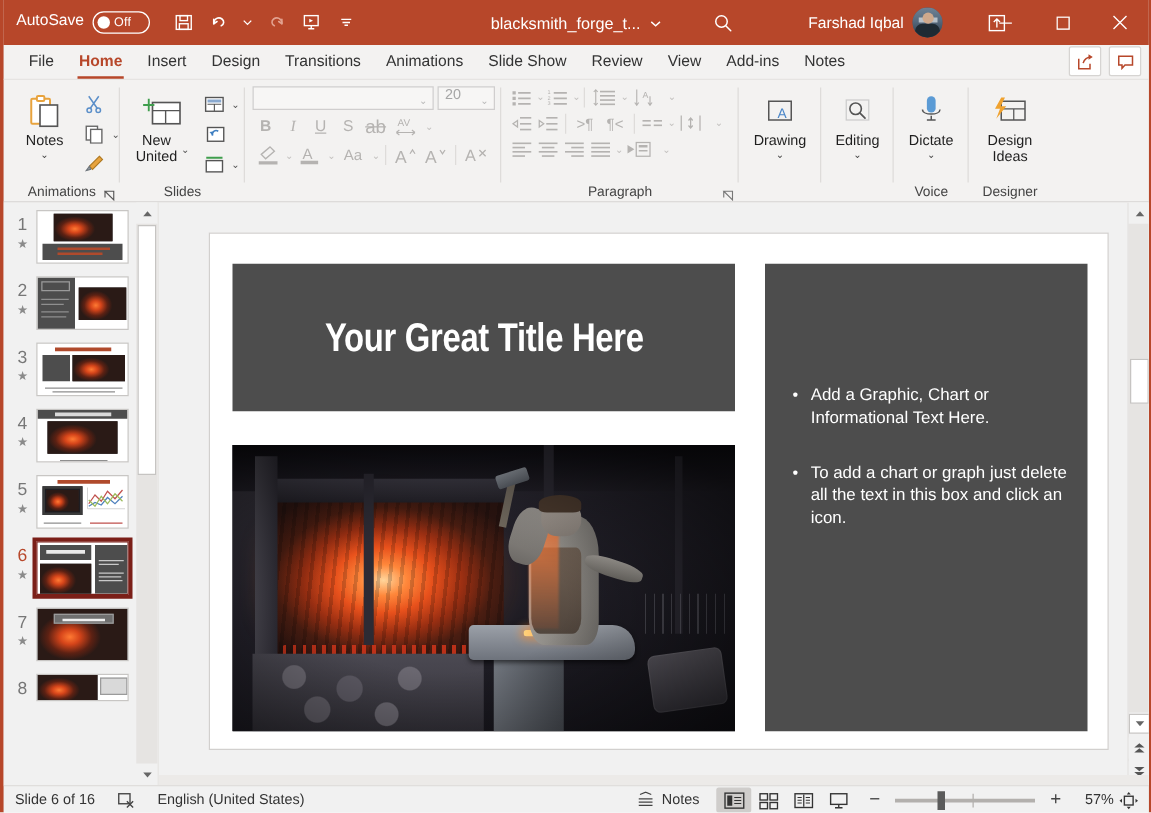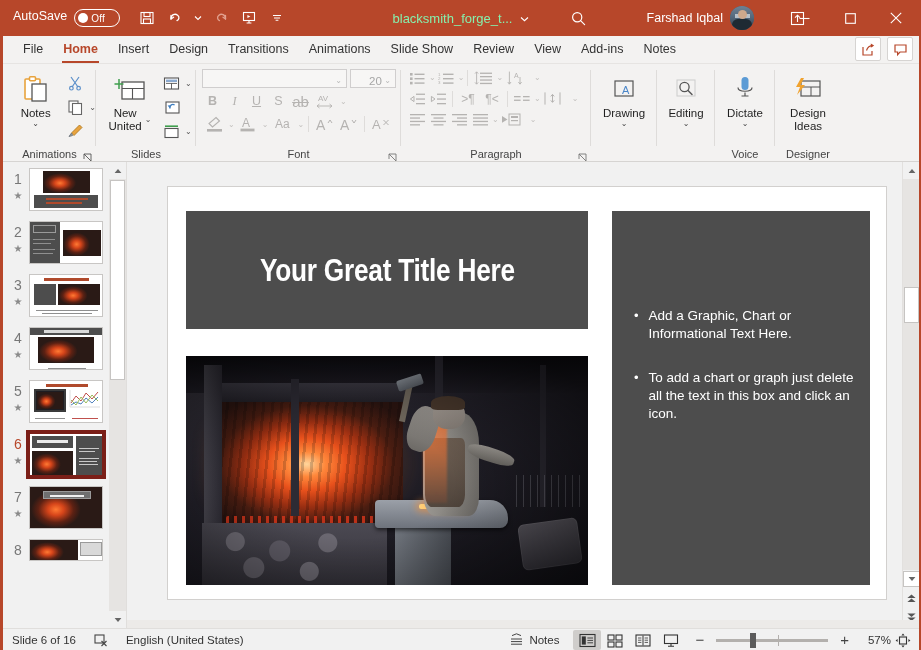--- a/index.html
+++ b/index.html
@@ -31,21 +31,21 @@
   .qbtn {
     width:26px; height:26px; display:flex; align-items:center; justify-content:center;
     border-radius:2px; cursor:default;
   }
   .qbtn.small { width:16px; }
   .qbtn svg { display:block; }
   .doc-title {
     position:absolute; left:0; right:0; text-align:center; display:flex;
     align-items:center; justify-content:center; gap:8px; pointer-events:none;
   }
-  .doc-title span.t { font-size:13px; color:#86efac; }
+  .doc-title span.t { font-size:13px; color:#ffffff; }
   .search-btn { position:absolute; left:563px; top:7px; width:24px; height:22px;
     display:flex; align-items:center; justify-content:center; }
   .user-area { position:absolute; right:165px; top:0; height:36px; display:flex;
                align-items:center; gap:7px; }
   .user-name { font-size:12.5px; color:#fff; white-space:nowrap; }
   .avatar { width:24px; height:24px; border-radius:50%; overflow:hidden; position:relative;
             background:#4a5a6a; }
   .avatar .av-sky { position:absolute; inset:0; background:linear-gradient(#6f8294 0%, #55697d 45%, #2e3b47 100%); }
   .avatar .av-head { position:absolute; left:8px; top:4px; width:9px; height:9px;
                      border-radius:50%; background:#cfa98c; }
@@ -101,21 +101,21 @@
   .rowbtn { display:flex; align-items:center; }
   .cv-ar { font-size:8px; color:#555; margin-left:1px; }
 
   .fontgrp { width:205px; }
   .fontbox {
     width:145px; height:19px; border:1px solid #d0cece; background:#f7f6f5; margin:3px 0 0 6px;
     display:flex; align-items:center; position:relative;
   }
   .sizebox {
     width:46px; height:19px; border:1px solid #d0cece; background:#f7f6f5; margin:3px 0 0 3px;
-    display:flex; align-items:flex-end; padding-left:18px; font-size:11.5px; color:#a6a6a6;
+    display:flex; align-items:flex-start; padding-left:5px; font-size:11.5px; color:#a6a6a6;
     position:relative;
   }
   .cbar { position:absolute; right:4px; top:6px; font-size:8px; color:#b9b9b9; }
   .fmtrow { display:flex; align-items:center; gap:1px; margin:3px 0 0 6px; }
   .fbtn { width:21px; height:20px; display:flex; align-items:center; justify-content:center;
           font-size:12.5px; color:#b5b3b1; }
   .vsep { width:1px; height:16px; background:#dedcda; margin:0 3px; }
 
   .pgrp { width:190px; }
   .prow { display:flex; align-items:center; margin-left:6px; height:21px; }
@@ -561,28 +561,20 @@
           </span>
           <span class="vsep"></span>
           <span class="fbtn" style="width:24px">
             <svg width="20" height="17" viewBox="0 0 20 17">
               <text x="1" y="13" font-size="13" fill="#b5b3b1" font-family="Liberation Sans, sans-serif">A</text>
               <path d="M12.5 9 L17.5 4 M12.5 4 L17.5 9" stroke="#b5b3b1" stroke-width="1"></path>
             </svg>
           </span>
         </div>
       </div>
-      <div class="glabel">
-        <span>Font</span>
-        <span class="dlg">
-          <svg width="9" height="9" viewBox="0 0 9 9">
-              <path d="M1 1 L8 1 L8 8 Z M1 1 L1 6" fill="none" stroke="#777" stroke-width="0.9"></path>
-            </svg>
-        </span>
-      </div>
     </div>
 
     <div class="grp pgrp">
       <div class="body" style="flex-direction:column;padding-top:3px">
         <div class="prow">
           <span class="pbtn">
             <svg width="17" height="14" viewBox="0 0 17 14">
               <rect x="1" y="2" width="2.6" height="2.6" fill="#b5b3b1"></rect>
                 <rect x="5.5" y="2.6" width="10" height="1.4" fill="#b5b3b1"></rect>
               <rect x="1" y="6.4" width="2.6" height="2.6" fill="#b5b3b1"></rect>

